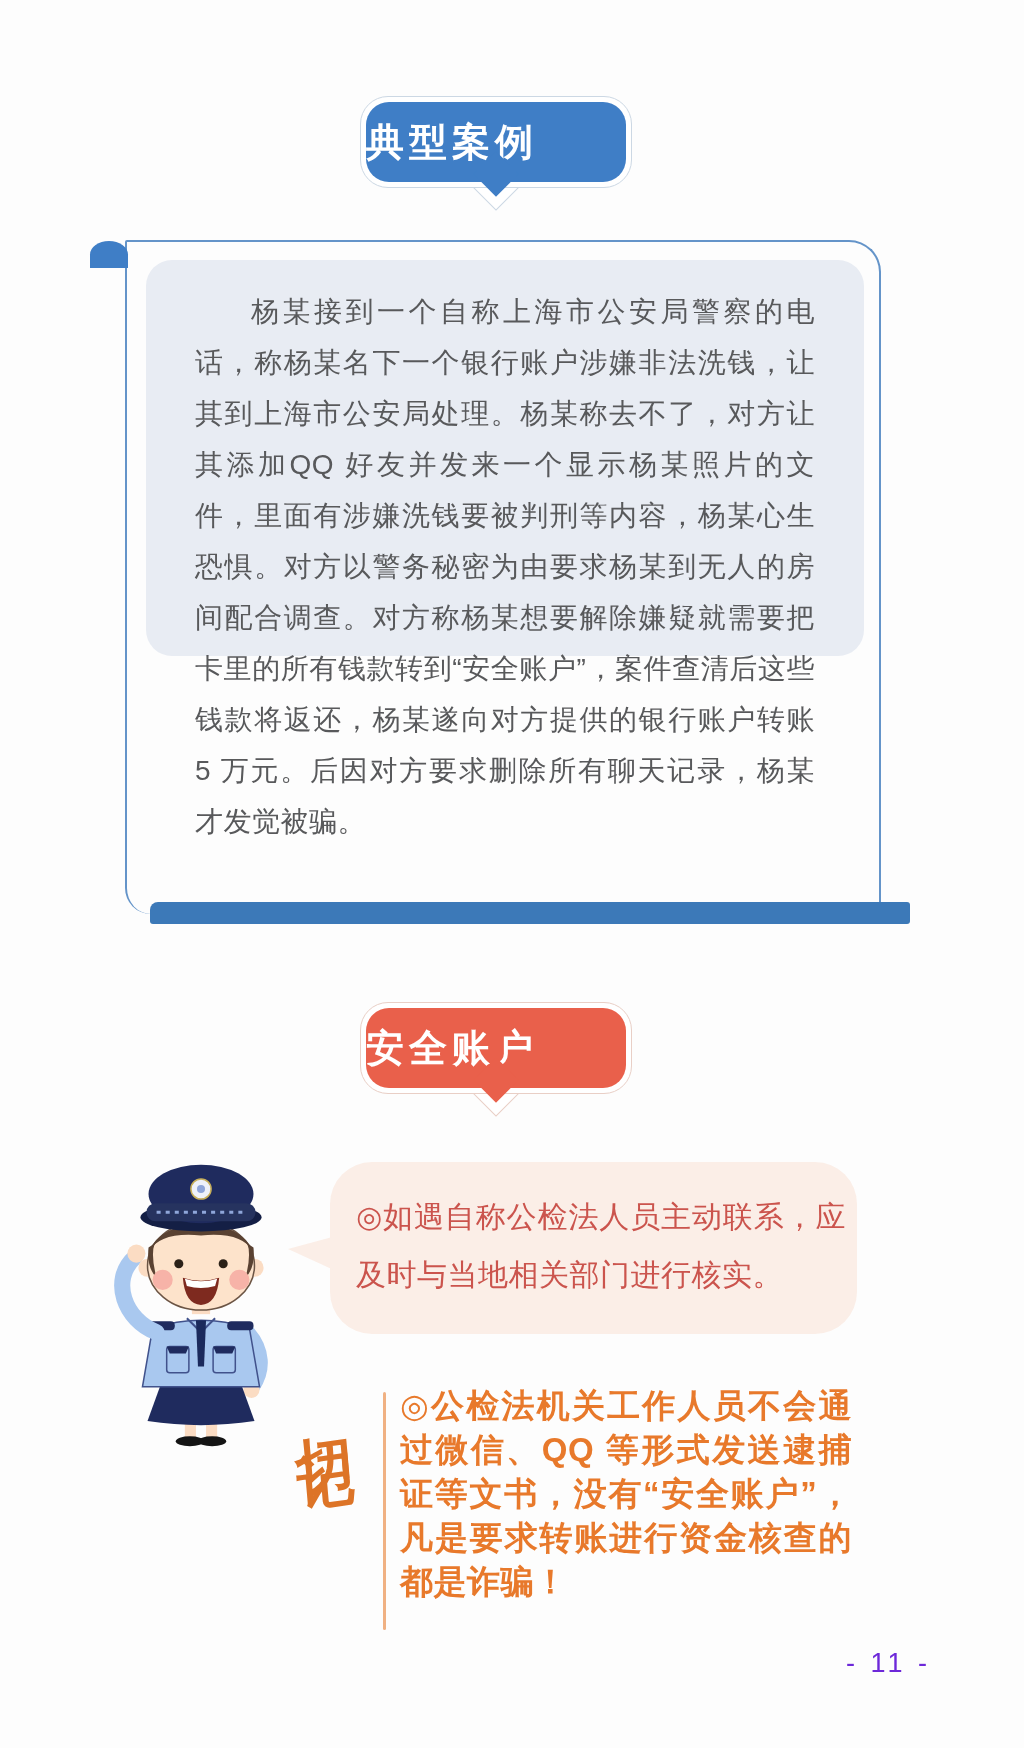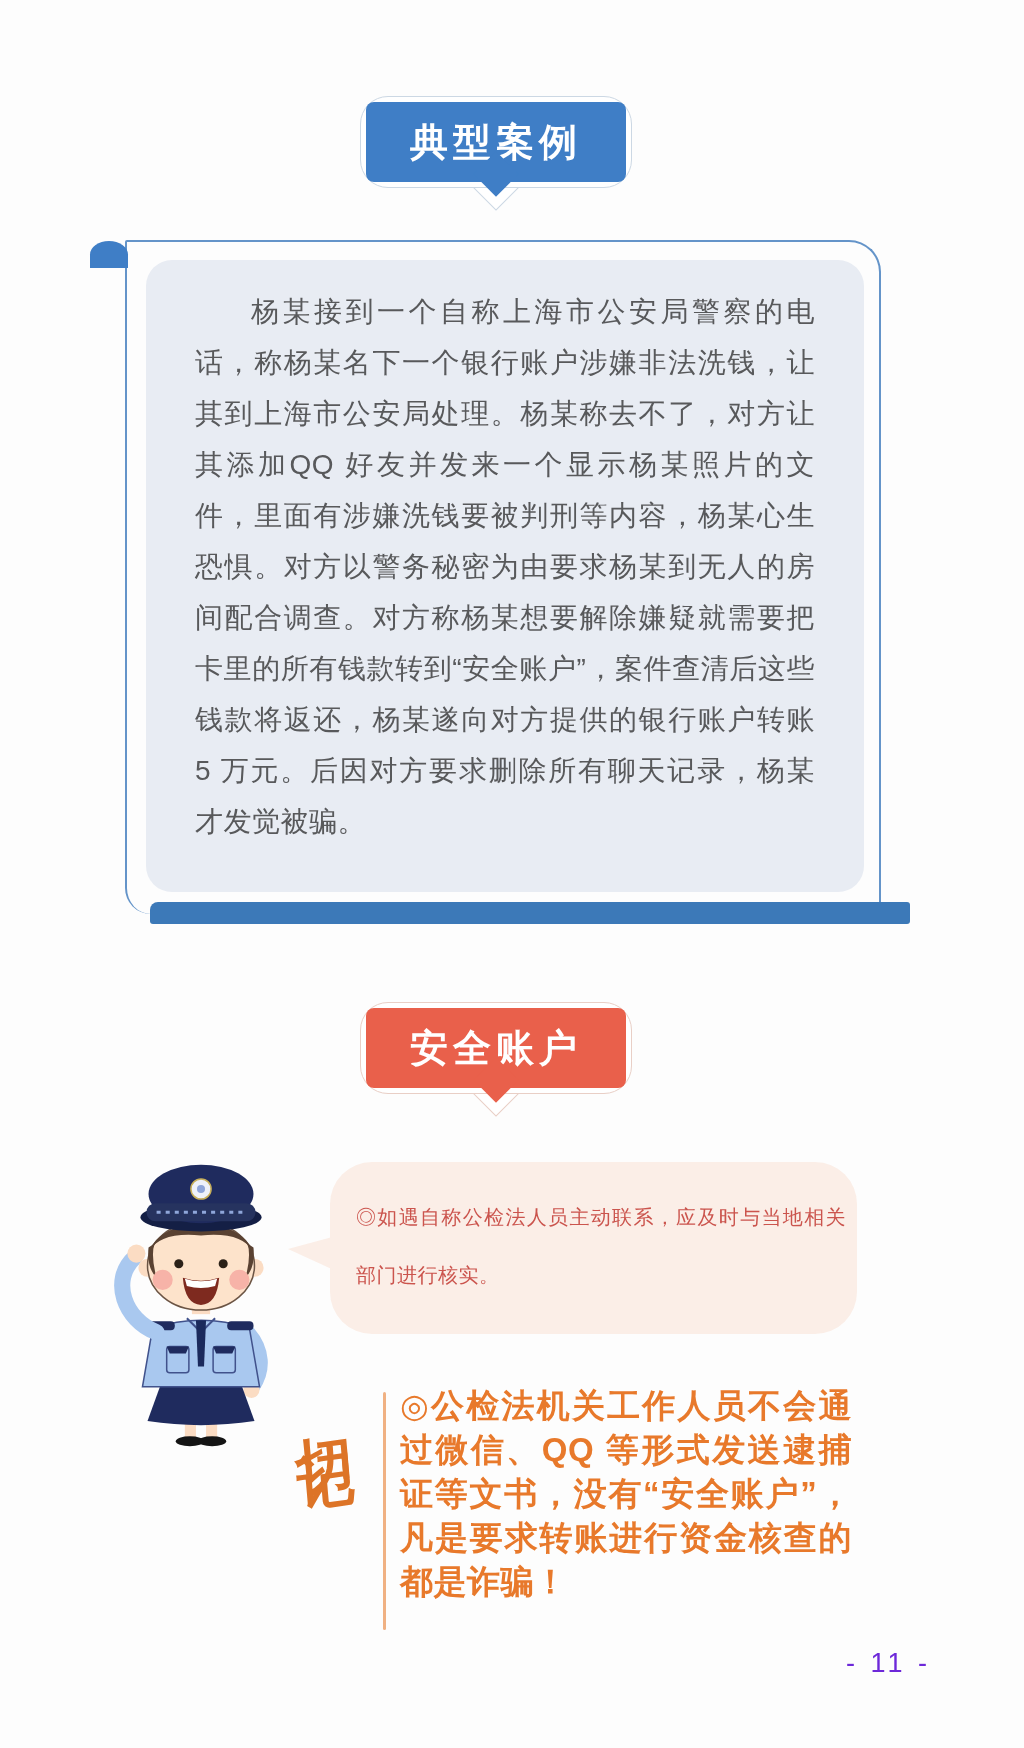--- a/index.html
+++ b/index.html
@@ -15,22 +15,22 @@
   .banner-tail-outer{
     position:absolute; left:50%; top:64px; width:42px; height:42px;
     margin-left:-21px; background:#ffffff; border:1px solid #ccd8e4;
     transform:rotate(45deg); z-index:1;
   }
   .banner-body{
     position:absolute; inset:0; background:#ffffff;
     border:1px solid #ccd8e4; border-radius:28px; z-index:2;
   }
   .banner-inner{
-    position:absolute; inset:5px; border-radius:8px;
-    display:flex; align-items:center; justify-content:center;
+    position:absolute; inset:5px; border-radius:23px;
+    display:flex; align-items:center; 
   }
   .banner-tail-inner{
     position:absolute; left:50%; top:62px; width:32px; height:32px;
     margin-left:-16px; transform:rotate(45deg); z-index:3;
   }
   .banner-label{
     font-family:"Liberation Serif","DejaVu Serif",serif;
     font-size:38px; font-weight:bold; color:#ffffff; letter-spacing:5px;
   }
   .blue-fill{ background:#3f7ec6; }
@@ -44,21 +44,21 @@
   .case-card{
     position:absolute; left:125px; top:240px; width:756px; height:674px;
     border:2px solid #6494c9; border-bottom:none;
     border-radius:2px 32px 0 26px; background:transparent; z-index:1;
   }
   .page-curl{
     position:absolute; left:90px; top:241px; width:38px; height:27px;
     background:#3f7ec6; border-radius:100% 100% 0 0; z-index:2;
   }
   .case-text-box{
-    position:absolute; left:146px; top:260px; width:718px; height:632px;
+    position:absolute; left:146px; top:260px; width:718px; height:396px;
     background:#e8ecf3; border-radius:26px; z-index:2;
   }
   .case-paragraph{
     position:absolute; left:49px; top:26px; width:620px;
     font-size:28px; line-height:51px; color:#58595b;
     text-align:justify; text-indent:2em; letter-spacing:0.5px;
   }
   .case-bottom-bar{
     position:absolute; left:150px; top:902px; width:760px; height:22px;
     background:#3c79b8; border-radius:8px 3px 3px 3px; z-index:3;
@@ -71,23 +71,22 @@
     position:absolute; left:330px; top:1162px; width:527px; height:172px;
     background:#fbeee7; border-radius:42px; z-index:1;
   }
   .bubble-tail{
     position:absolute; left:-42px; top:74px; width:0; height:0;
     border-top:13px solid transparent; border-bottom:22px solid transparent;
     border-right:48px solid #fbeee7;
   }
   .bubble-text{
     position:absolute; left:26px; top:26px; width:490px;
-    font-size:20px; line-height:58px; color:#cb544d; letter-spacing:0.5px;
+    font-size:30px; line-height:58px; color:#cb544d; letter-spacing:0.5px;
     text-align:justify;
-    font-family:Liberation Serif, serif;
   }
 
   .remember-label{
     position:absolute; left:294px; top:1388px; width:70px; height:170px;
     writing-mode:vertical-rl; text-orientation:upright;
     font-family:"Liberation Serif","DejaVu Serif",serif;
     font-size:58px; font-weight:bold; color:#dd7427;
     letter-spacing:16px; transform:rotate(-5deg) skewY(-3deg);
   }
   .remember-divider{

